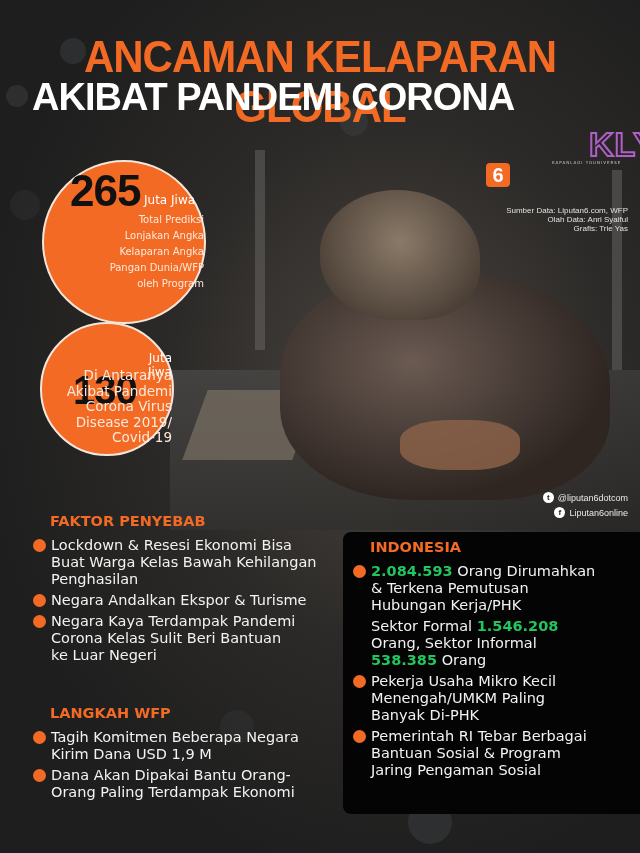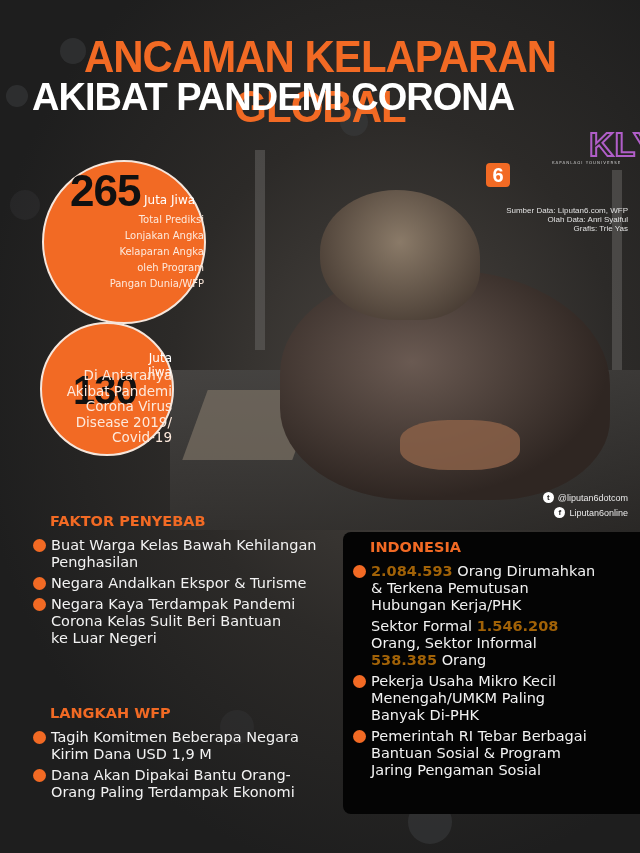--- a/index.html
+++ b/index.html
@@ -47,21 +47,21 @@
   .c2 .circ-desc { top: 44px; font-size: 13.5px; line-height: 15.5px; }
   
   .social { position: absolute; right: 12px; color: #e8e8e8; font-family: "Liberation Sans", sans-serif; font-size: 9px; display: flex; align-items: center; gap: 4px; }
   .soc-icon { width: 11px; height: 11px; background: #fff; border-radius: 50%; color: #1e1e1e; font-size: 8px; font-weight: 700; text-align: center; line-height: 11px; }
   
   .section-title { position: absolute; font-family: "DejaVu Sans", sans-serif; font-weight: 700; color: #f26a24; font-size: 14.5px; }
   .bullet-list { position: absolute; list-style: none; }
   .bullet-item { position: relative; padding-left: 18px; color: #f2f2f2; font-size: 14.5px; line-height: 17px; margin-bottom: 4px; }
   .dot { position: absolute; left: 0; top: 2px; width: 13px; height: 13px; border-radius: 50%; background: #f26a24; }
   .indo-box { position: absolute; left: 343px; top: 532px; width: 310px; height: 282px; background: #040404; border-radius: 8px; }
-  .yellow { color: #a16207; font-weight: 700; text-align: center; }
+  .yellow { color: #22c55e; font-weight: 700; text-align: center; }
   .indo-list .bullet-item { font-size: 14.5px; line-height: 17px; }
   .plain { padding-left: 18px; color: #f2f2f2; font-size: 14.5px; line-height: 17px; margin-bottom: 4px; }
 </style>
 </head>
 <body>
 
 <div class="page">
 
   <div class="virus" style="left:6px;top:85px;width:22px;height:22px;"></div>
   <div class="virus" style="left:60px;top:38px;width:26px;height:26px;"></div>
@@ -94,22 +94,22 @@
     <div>Grafis: Trie Yas</div>
   </div>
 
   <div class="circle c1">
     <div class="big">265</div>
     <div class="unit">Juta Jiwa</div>
     <div class="circ-desc">
       <div>Total Prediksi</div>
       <div>Lonjakan Angka</div>
       <div>Kelaparan Angka</div>
+      <div>Pangan Dunia/WFP</div>
       <div>oleh Program</div>
-      <div>Pangan Dunia/WFP</div>
     </div>
   </div>
 
   <div class="circle c2">
     <div class="big">130</div>
     <div class="unit">Juta Jiwa</div>
     <div class="circ-desc">
       <div>Di Antaranya</div>
       <div>Akibat Pandemi</div>
       <div>Corona Virus</div>
@@ -124,20 +124,21 @@
   </div>
   <div class="social" style="top:507px;">
     <span class="soc-icon">f</span>
     <span>Liputan6online</span>
   </div>
 
   <div class="section-title" style="left:50px;top:513px;">FAKTOR PENYEBAB</div>
   <ul class="bullet-list" style="left:33px;top:537px;width:300px;">
     <li class="bullet-item">
       <span class="dot"></span>
+      <div>Lockdown &amp; Resesi Ekonomi Bisa</div>
       <div>Buat Warga Kelas Bawah Kehilangan</div>
       <div>Penghasilan</div>
     </li>
     <li class="bullet-item">
       <span class="dot"></span>
       <div>Negara Andalkan Ekspor &amp; Turisme</div>
     </li>
     <li class="bullet-item">
       <span class="dot"></span>
       <div>Negara Kaya Terdampak Pandemi</div>

